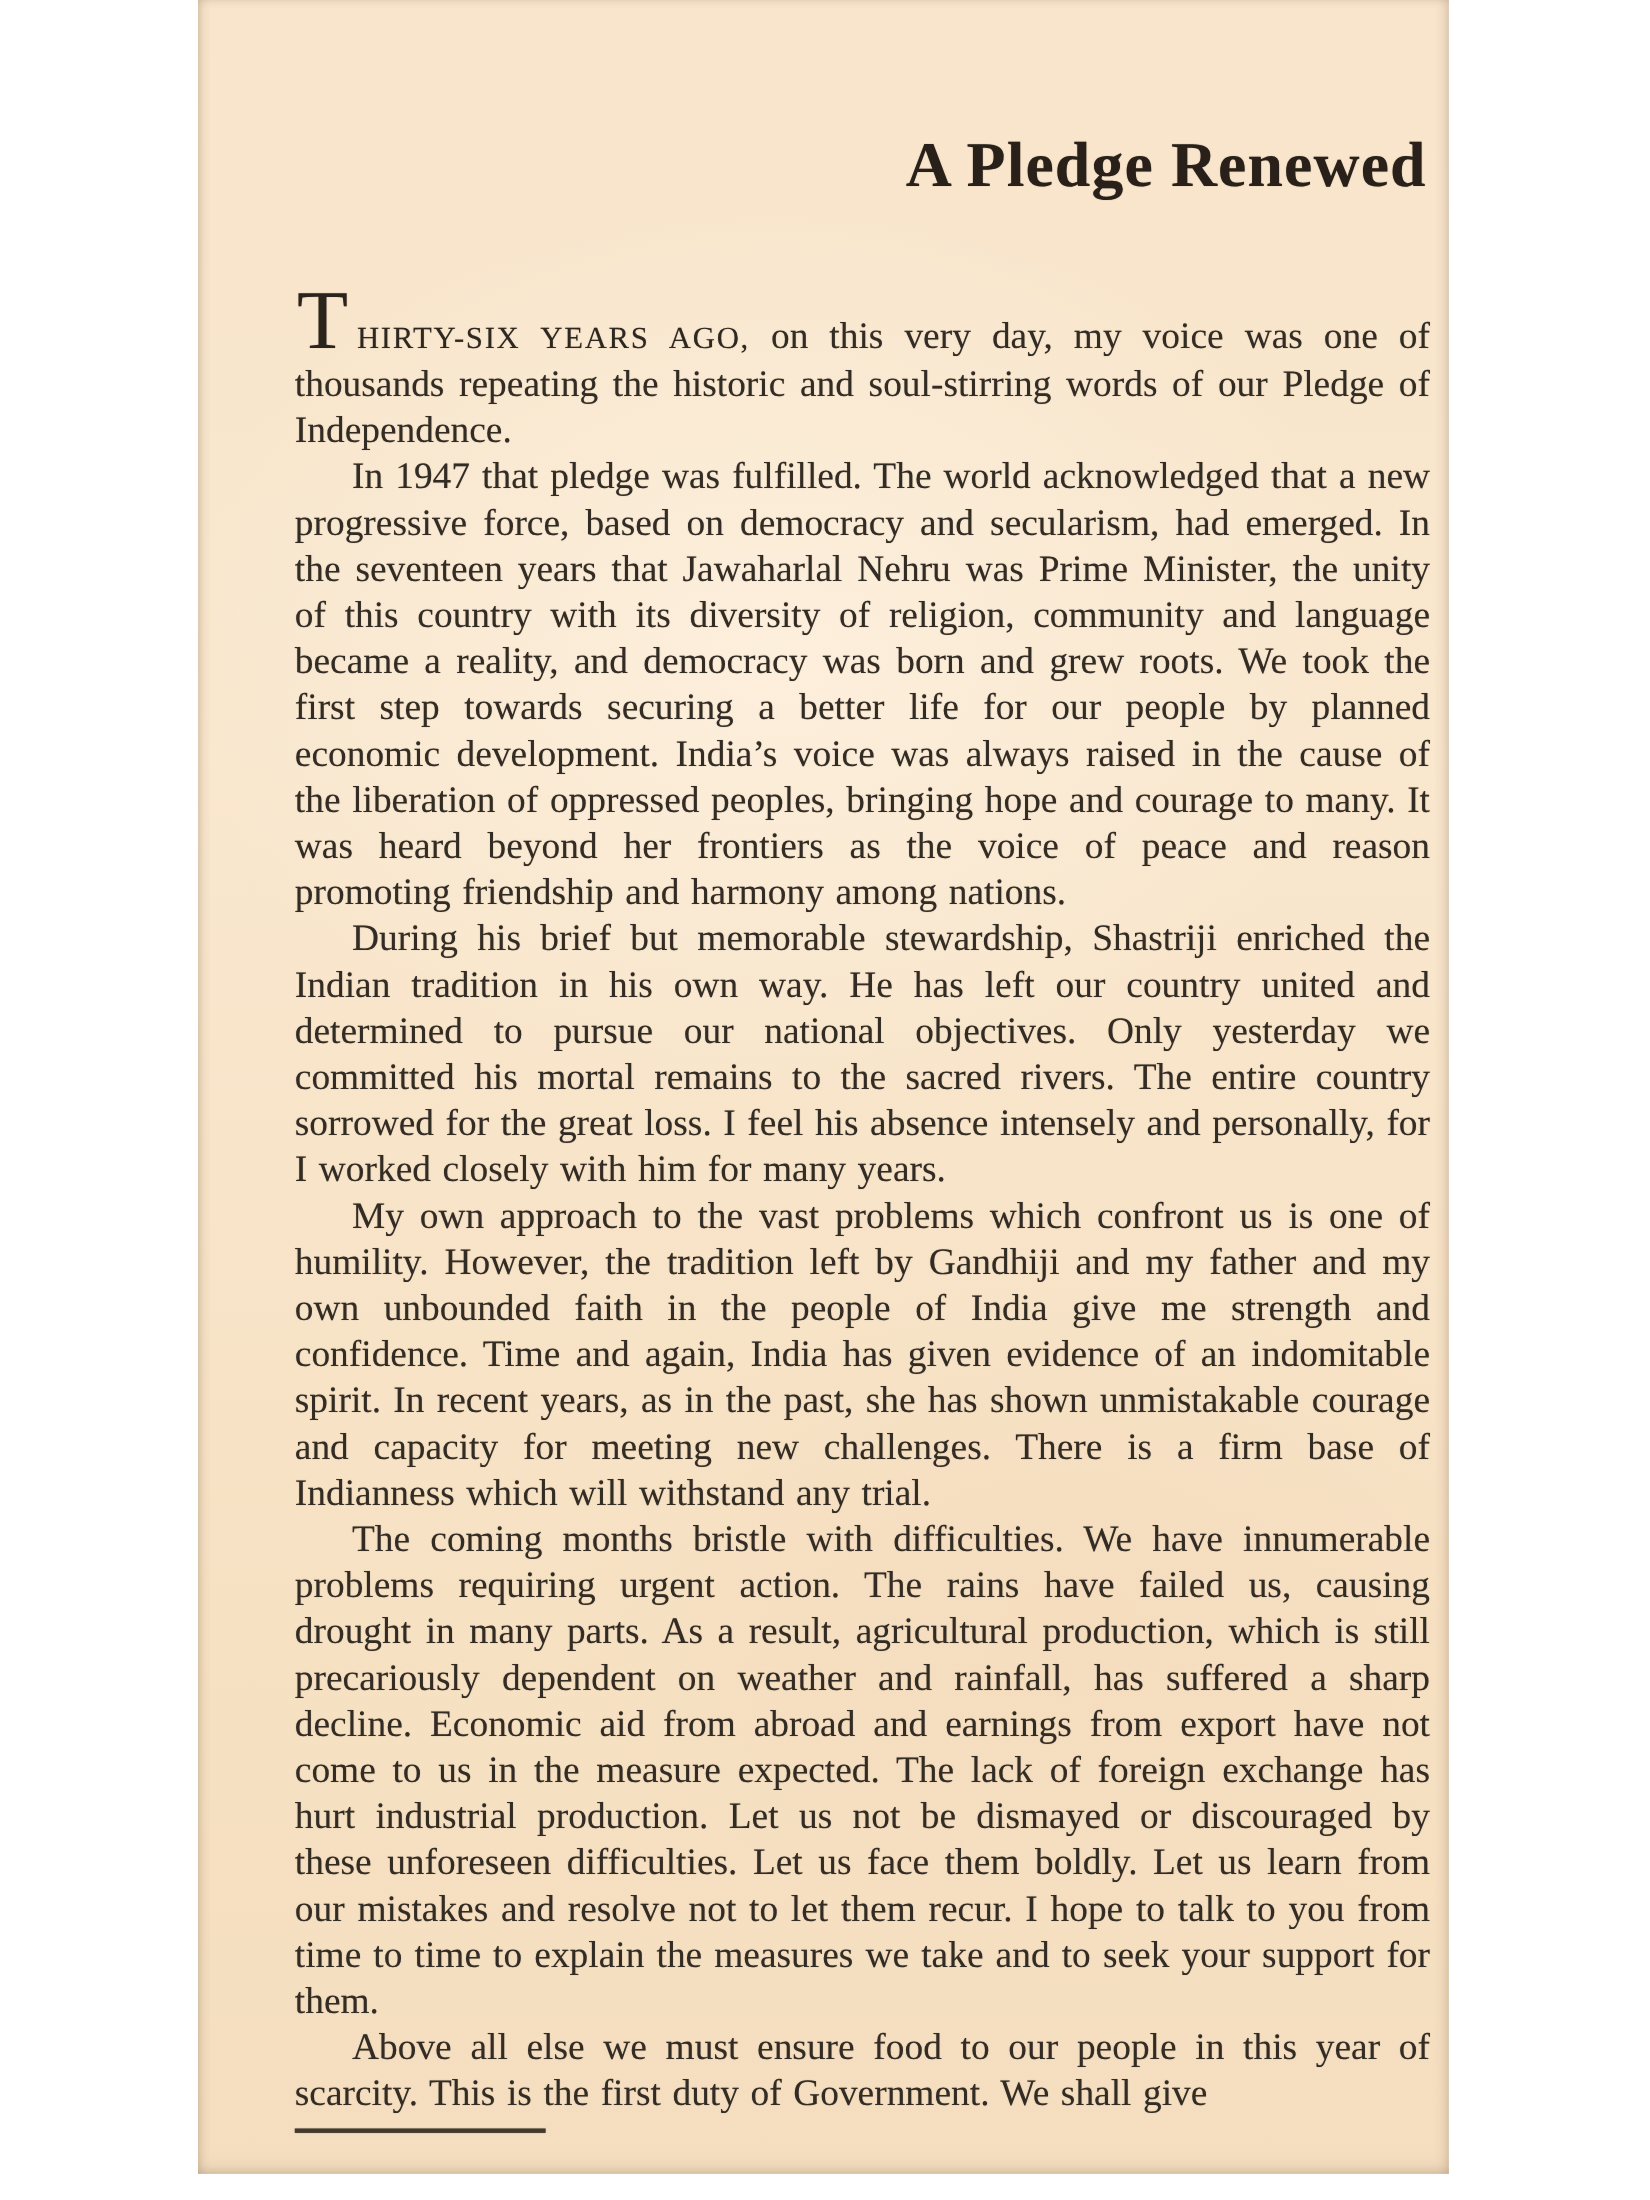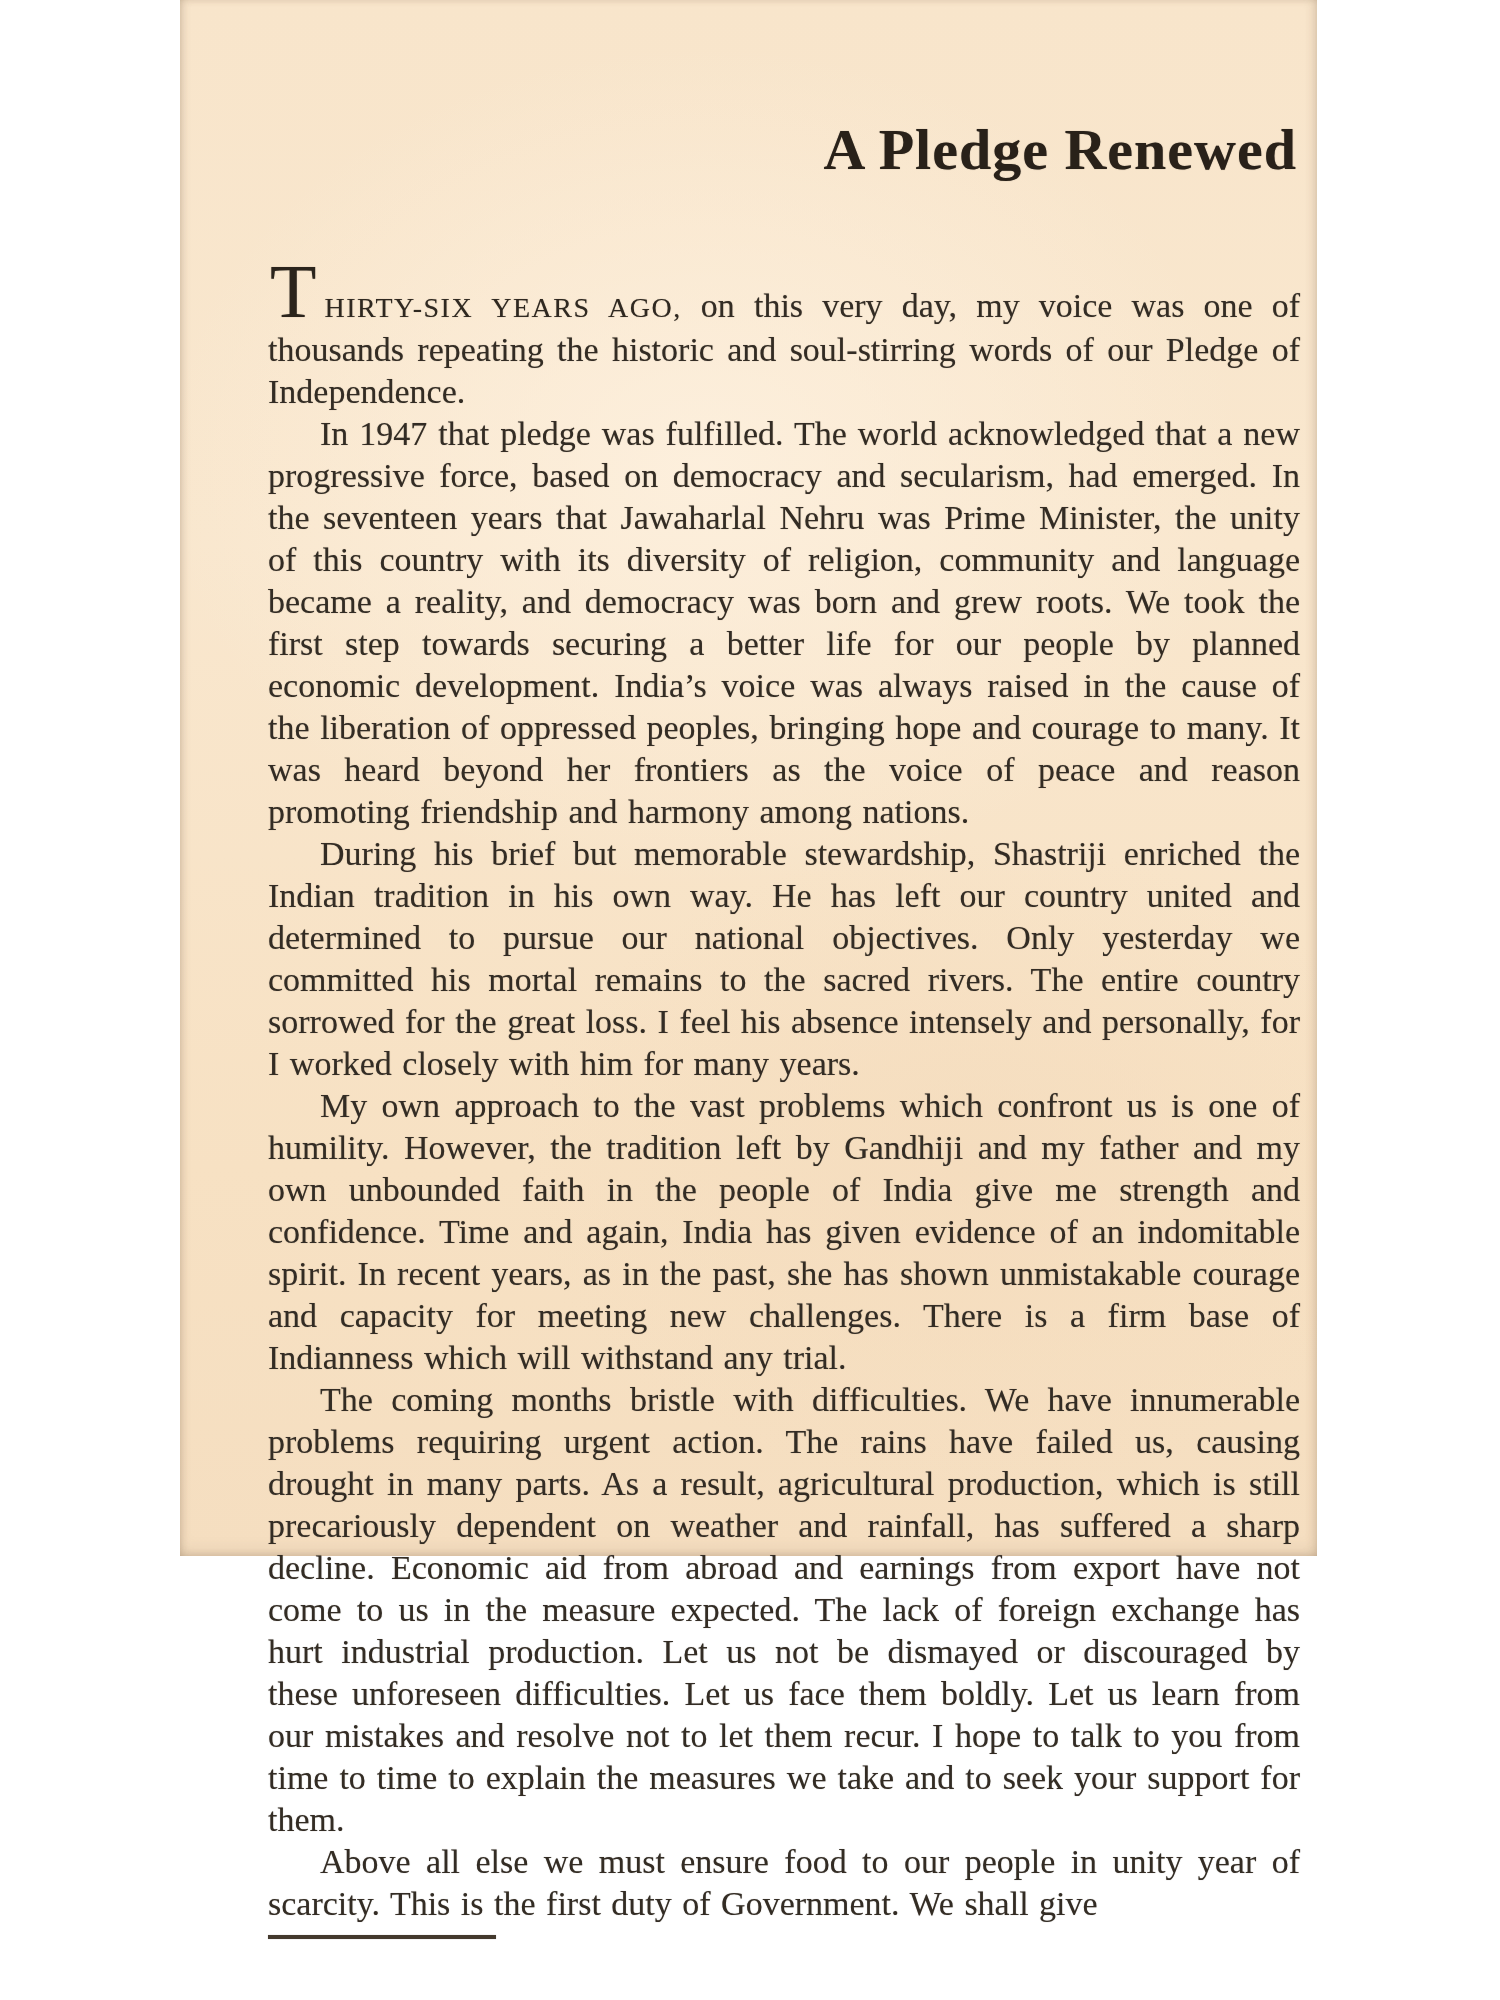--- a/index.html
+++ b/index.html
@@ -12,21 +12,21 @@
     background: #ffffff;
     position: relative;
     overflow: hidden;
     font-family: "Liberation Serif", "DejaVu Serif", serif;
   }
   .scan-page {
     position: absolute;
     left: 180px;
     top: 0;
     width: 1137px;
-    height: 1556px;
+    height: 1976px;
     background:
       radial-gradient(ellipse 900px 700px at 46% 30%, rgba(253, 240, 222, 0.9) 0%, rgba(253,240,222,0) 60%),
       radial-gradient(ellipse 700px 500px at 70% 75%, rgba(244, 219, 188, 0.7) 0%, rgba(244,219,188,0) 65%),
       linear-gradient(180deg, #f8e5cb 0%, #f9e7ce 35%, #f7e1c3 75%, #f5dec0 100%);
     box-shadow:
       inset 4px 0 10px -4px rgba(120, 95, 70, 0.35),
       inset -5px 0 12px -5px rgba(120, 95, 70, 0.30),
       inset 0 -8px 18px -8px rgba(120, 95, 70, 0.25);
     color: #332c24;
   }
@@ -97,19 +97,19 @@
 
     <p class="para lead">
       <span class="dropcap">T</span><span class="smallcaps">HIRTY-SIX YEARS AGO,</span>
       <span>on this very day, my voice was one of thousands repeating the historic and soul-stirring words of our Pledge of Independence.</span>
     </p>
 
     <p class="para">In 1947 that pledge was fulfilled.  The world acknowledged that a new progressive force, based on democracy and secularism, had emerged.  In the seventeen years that Jawaharlal Nehru was Prime Minister, the unity of this country with its diversity of religion, community and language became a reality, and democracy was born and grew roots.  We took the first step towards securing a better life for our people by planned economic development.  India’s voice was always raised in the cause of the liberation of oppressed peoples, bringing hope and courage to many.  It was heard beyond her frontiers as the voice of peace and reason promoting friendship and harmony among nations.</p>
     <p class="para">During his brief but memorable stewardship, Shastriji enriched the Indian tradition in his own way.  He has left our country united and determined to pursue our national objectives.  Only yesterday we committed his mortal remains to the sacred rivers.  The entire country sorrowed for the great loss.  I feel his absence intensely and personally, for I worked closely with him for many years.</p>
     <p class="para">My own approach to the vast problems which confront us is one of humility.  However, the tradition left by Gandhiji and my father and my own unbounded faith in the people of India give me strength and confidence.  Time and again, India has given evidence of an indomitable spirit.  In recent years, as in the past, she has shown unmistakable courage and capacity for meeting new challenges.  There is a firm base of Indianness which will withstand any trial.</p>
     <p class="para">The coming months bristle with difficulties.  We have innumerable problems requiring urgent action.  The rains have failed us, causing drought in many parts.  As a result, agricultural production, which is still precariously dependent on weather and rainfall, has suffered a sharp decline.  Economic aid from abroad and earnings from export have not come to us in the measure expected.  The lack of foreign exchange has hurt industrial production.  Let us not be dismayed or discouraged by these unforeseen difficulties.  Let us face them boldly.  Let us learn from our mistakes and resolve not to let them recur.  I hope to talk to you from time to time to explain the measures we take and to seek your support for them.</p>
-    <p class="para">Above all else we must ensure food to our people in unity year of scarcity.  This is the first duty of Government.  We shall give</p>
+    <p class="para">Above all else we must ensure food to our people in this year of scarcity.  This is the first duty of Government.  We shall give</p>
 
     <div class="footnote-rule"></div>
 
 
   </div>
 </div>
 
 </body></html>

